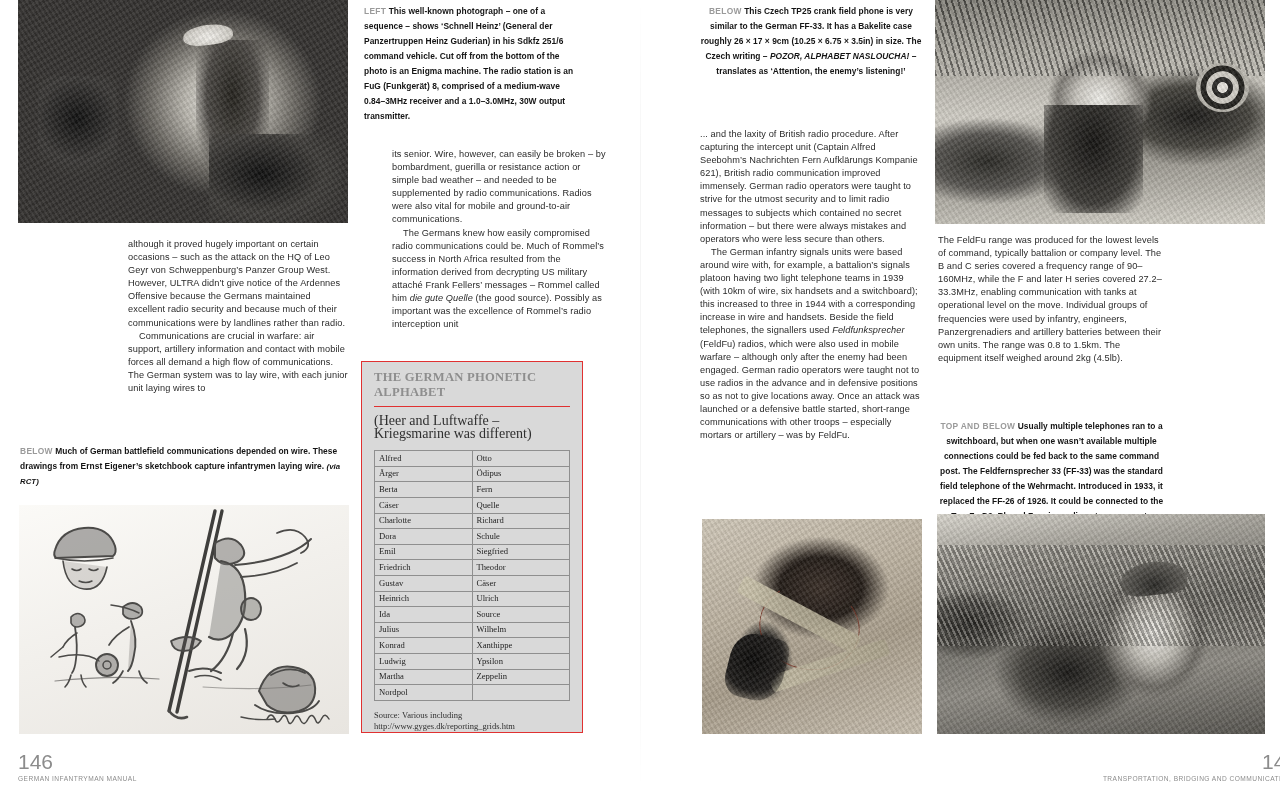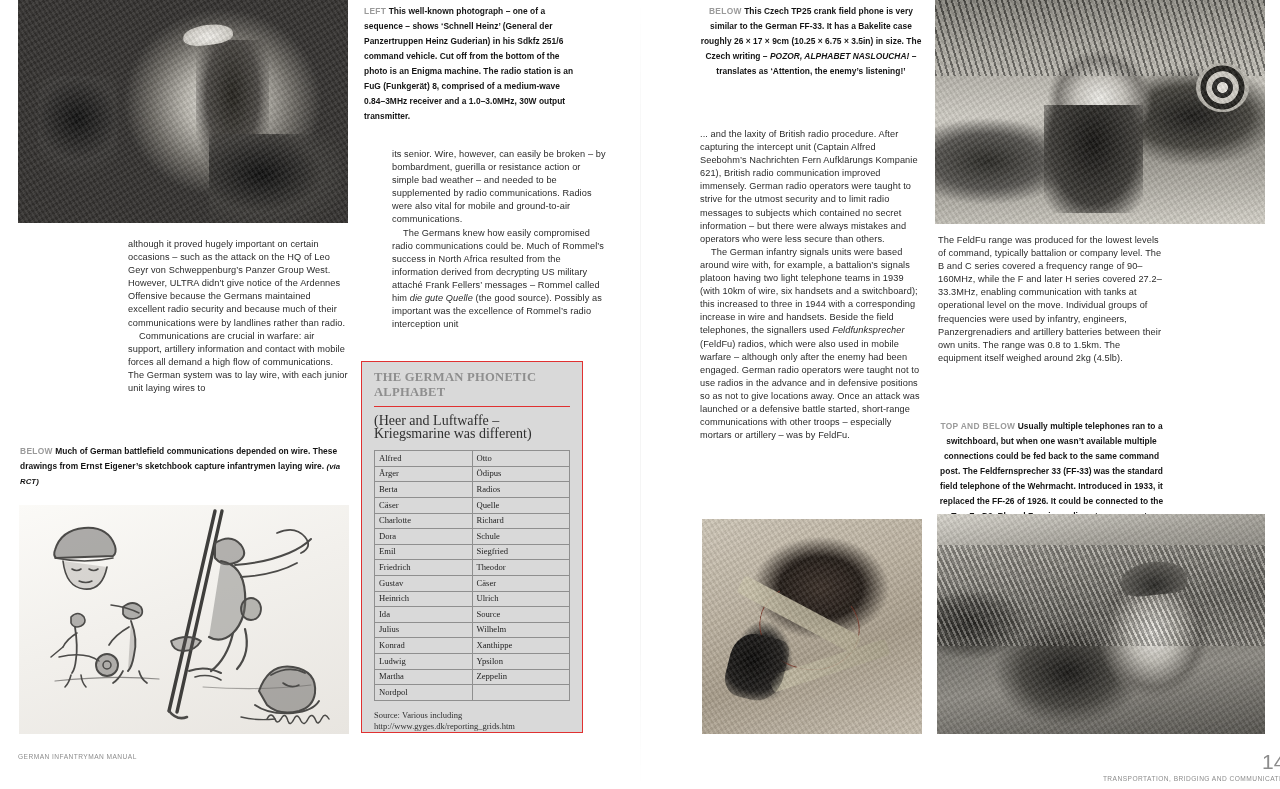--- a/index.html
+++ b/index.html
@@ -294,21 +294,21 @@
           <tr>
             <td>Alfred</td>
             <td>Otto</td>
           </tr>
           <tr>
             <td>Ärger</td>
             <td>Ödipus</td>
           </tr>
           <tr>
             <td>Berta</td>
-            <td>Radios</td>
+            <td>Fern</td>
           </tr>
           <tr>
             <td>Cäser</td>
             <td>Quelle</td>
           </tr>
           <tr>
             <td>Charlotte</td>
             <td>Richard</td>
           </tr>
           <tr>
@@ -357,20 +357,21 @@
           </tr>
         </tbody>
     </table>
     <div class="pb-source">
       <div>Source: Various including</div>
       <div>http://www.gyges.dk/reporting_grids.htm</div>
     </div>
   </div>
 
   <div class="folio" style="left:18px; top:751px; width:300px;">
+    <div class="num">146</div>
     <div class="run">GERMAN INFANTRYMAN MANUAL</div>
   </div>
 
   <div class="gutter" style="left:640px;"></div>
 
   <div class="caption center-al" style="left:700px; top:4px; width:222px;">
     <span class="lede">BELOW</span><span> This Czech TP25 crank field phone is very similar to the German FF-33. It has a Bakelite case roughly 26 × 17 × 9cm (10.25 × 6.75 × 3.5in) in size. The Czech writing – </span><span class="it">POZOR, ALPHABET NASLOUCHA!</span><span> – translates as ‘Attention, the enemy’s listening!’</span>
   </div>
 
   <div class="photo ph-foxhole" style="left:935px; top:0px; width:330px; height:224px;">

